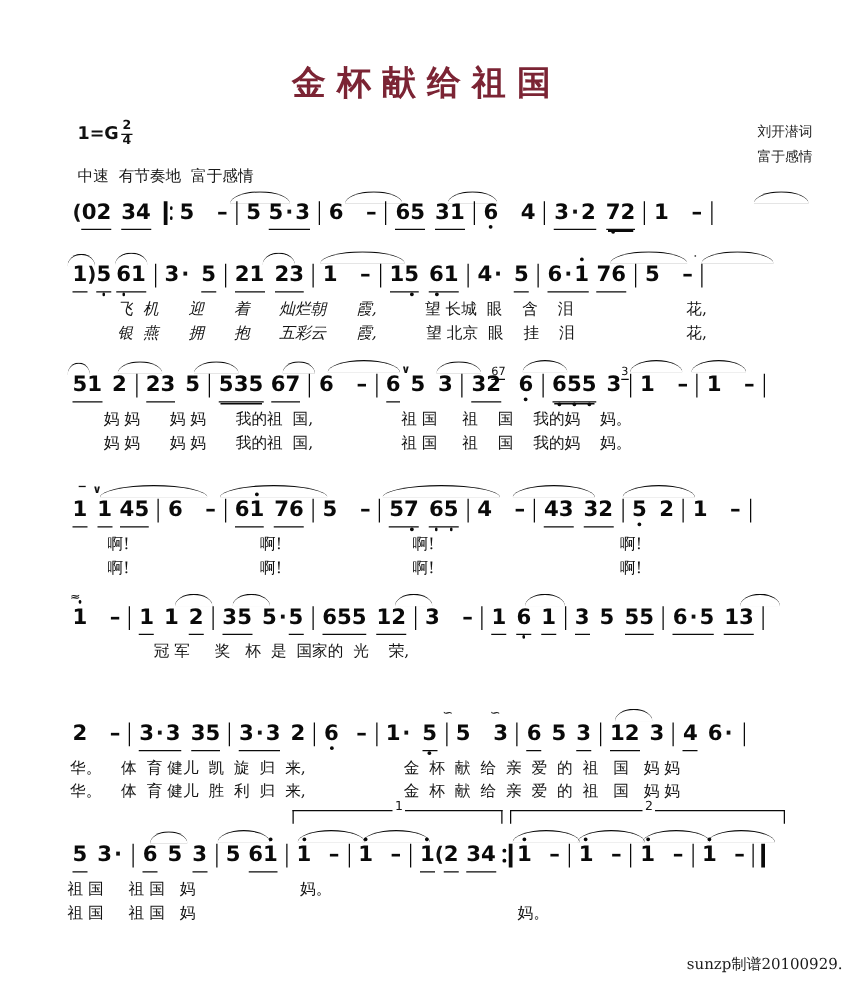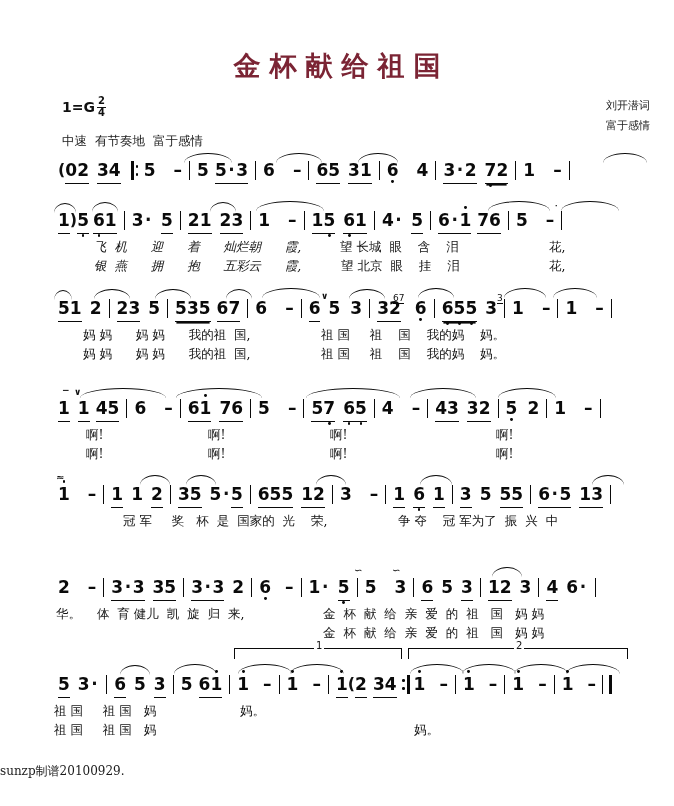--- a/index.html
+++ b/index.html
@@ -71,21 +71,21 @@
     font-family: "DejaVu Serif", "Liberation Serif", serif;
     font-size: 12.5px;
     color: #1a1a1a;
     white-space: pre;
   }
   .footer {
     position: absolute;
     bottom: 26px;
     left: 0;
     width: 674px;
-    text-align: left;
+    text-align: right;
     font-family: "DejaVu Serif", "Liberation Serif", serif;
     font-size: 12px;
     color: #1a1a1a;
   }
 
   
   .system {
     position: absolute;
     left: 58px;
     width: 600px;
@@ -468,21 +468,20 @@
     <span class="bar"></span>
     <span class="slur" style="left:82px; top:-7px; width:30px;"></span>
     <span class="slur" style="left:128px; top:-7px; width:30px;"></span>
     <span class="slur" style="left:258px; top:-7px; width:30px;"></span>
     <span class="slur" style="left:362px; top:-7px; width:32px;"></span>
     <span class="slur" style="left:534px; top:-7px; width:32px;"></span>
     <span class="portam" style="left:-2px; top:-8px;">≈</span>
   </div>
   <div class="lyrics">
     <span class="ly" style="left:65px;">冠 军     奖   杯  是  国家的  光    荣,</span>
-    <span class="ly" style="left:340px;">争 夺    冠 军为了  振  兴  中</span>
   </div>
 </div>
 
 <div class="system" style="top:575px;">
   <div class="staff">
     <span class="nt">2</span><span class="gap18"></span><span class="nt dash">–</span>
     <span class="bar"></span>
     <span class="ub u1"><span class="nt">3</span><span class="augdot">·</span><span class="nt">3</span></span><span class="gap8"></span>
     <span class="ub u1"><span class="nt">3</span><span class="nt">5</span></span>
     <span class="bar"></span>
@@ -508,20 +507,21 @@
     <span class="bar"></span>
     <span class="slur" style="left:434px; top:-8px; width:30px;"></span>
     <span class="portam" style="left:296px; top:-8px;">∽</span>
     <span class="portam" style="left:334px; top:-8px;">∽</span>
   </div>
   <div class="lyrics">
     <span class="ly" style="left:-2px;">华。    体  育 健儿  凯  旋  归  来,</span>
     <span class="ly" style="left:265px;">金  杯  献  给  亲  爱  的  祖   国   妈 妈</span>
   </div>
   <div class="lyrics">
+    <span class="ly" style="left:-2px;">华。    体  育 健儿  胜  利  归  来,</span>
     <span class="ly" style="left:265px;">金  杯  献  给  亲  爱  的  祖   国   妈 妈</span>
   </div>
 </div>
 
 <div class="system" style="top:672px;">
   <div class="staff">
     <span class="ub u1"><span class="nt">5</span></span><span class="gap8"></span>
     <span class="nt">3</span><span class="augdot">·</span>
     <span class="bar"></span>
     <span class="ub u1"><span class="nt">6</span></span><span class="gap8"></span>

